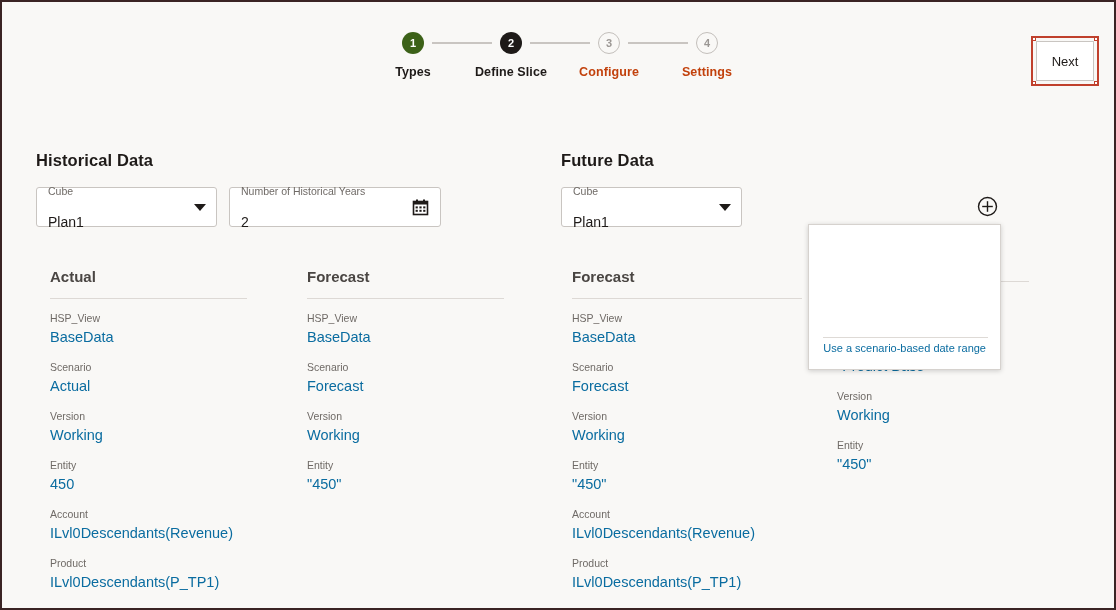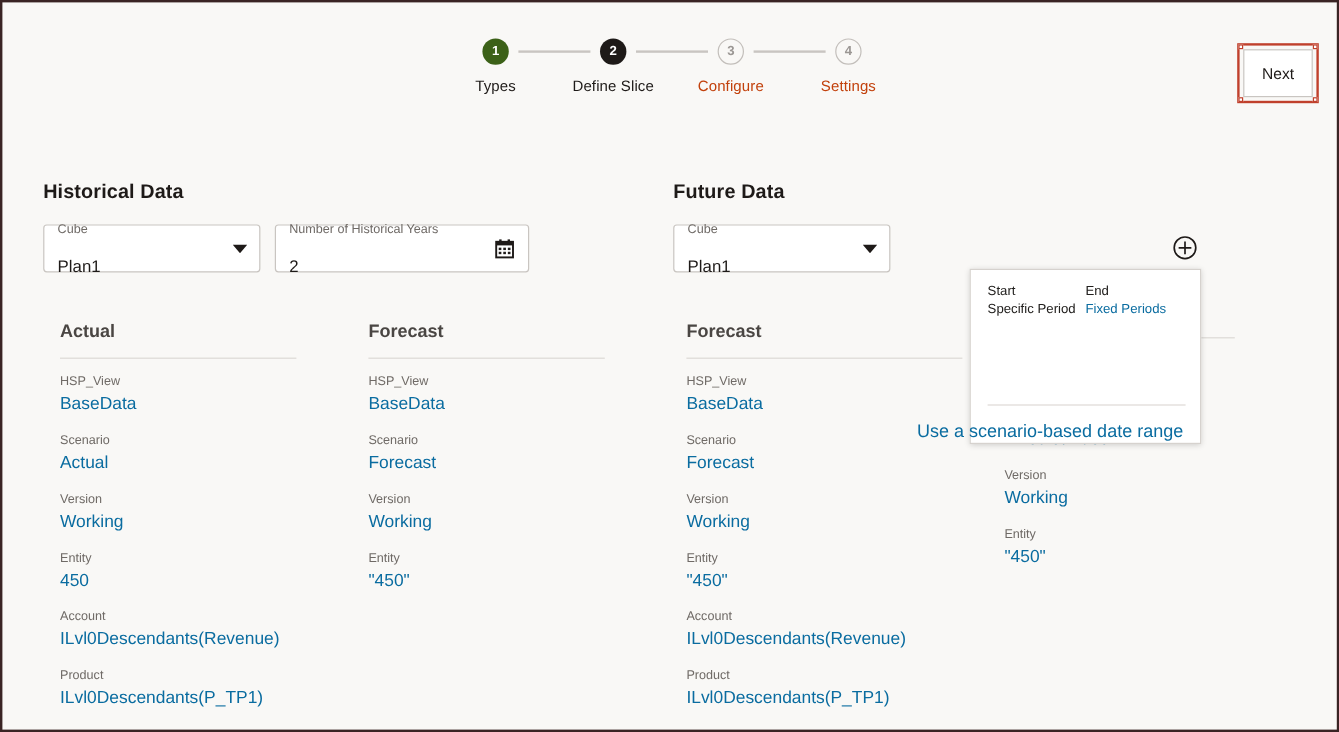--- a/index.html
+++ b/index.html
@@ -30,21 +30,21 @@
     display: flex; align-items: center; justify-content: center;
     font-size: 11px; font-weight: bold; line-height: 1;
   }
   .step-circle.done { background: #3c6118; color: #ffffff; }
   .step-circle.current { background: #1e1a18; color: #ffffff; }
   .step-circle.todo {
     background: #f9f8f6; color: #9b9794;
     border: 1px solid #c3bfbb;
   }
   .step-label {
-    margin-top: 11px; font-size: 12.5px; font-weight: normal;
+    margin-top: 11px; font-size: 12.5px; font-weight: bold;
     white-space: nowrap; letter-spacing: .1px;
   }
   .step-label.active { color: #1e1a18; }
   .step-label.inactive { color: #c2410c; }
   .step-connector {
     height: 2px; background: #c9c5c1; width: 60px;
     margin-top: 10px; margin-left: -29px; margin-right: -29px;
   }
 
   
@@ -167,22 +167,22 @@
     background: #ffffff;
     font-size: 14px; color: #1e1a18;
     font-family: "Liberation Sans", sans-serif;
     padding: 0 9px;
   }
   #pop-divider {
     position: absolute; left: 14px; bottom: 31px; width: 165px;
     height: 1px; background: #dedad6;
   }
   #pop-action {
-    position: absolute; right: 14px; bottom: 1px;
-    font-size: 15px; color: #0a6ca0; cursor: pointer; white-space: nowrap;
+    position: absolute; right: 14px; bottom: 15px;
+    font-size: 11px; color: #0a6ca0; cursor: pointer; white-space: nowrap;
   }
 </style>
 </head>
 <body>
 
 <div id="page">
 
   <div id="stepper">
     <div class="step-group">
       <div class="step">
@@ -360,27 +360,17 @@
         <div class="dim-value">Working</div>
       </div>
       <div class="dim">
         <div class="dim-label">Entity</div>
         <div class="dim-value">"450"</div>
       </div>
     </div>
   </div>
 
   <div id="popup">
-    <div class="pop-row">
-      <div class="pop-cell">
-        <div class="pop-lbl">Start</div>
-        <div class="pop-lbl">Specific Period</div>
-      </div>
-      <div class="pop-cell">
-        <div class="pop-lbl">End</div>
-        <div class="pop-link">Fixed Periods</div>
-      </div>
-    </div>
     <div id="pop-divider"></div>
     <div id="pop-action">Use a scenario-based date range</div>
   </div>
 
 </div>
 
 </body></html>

